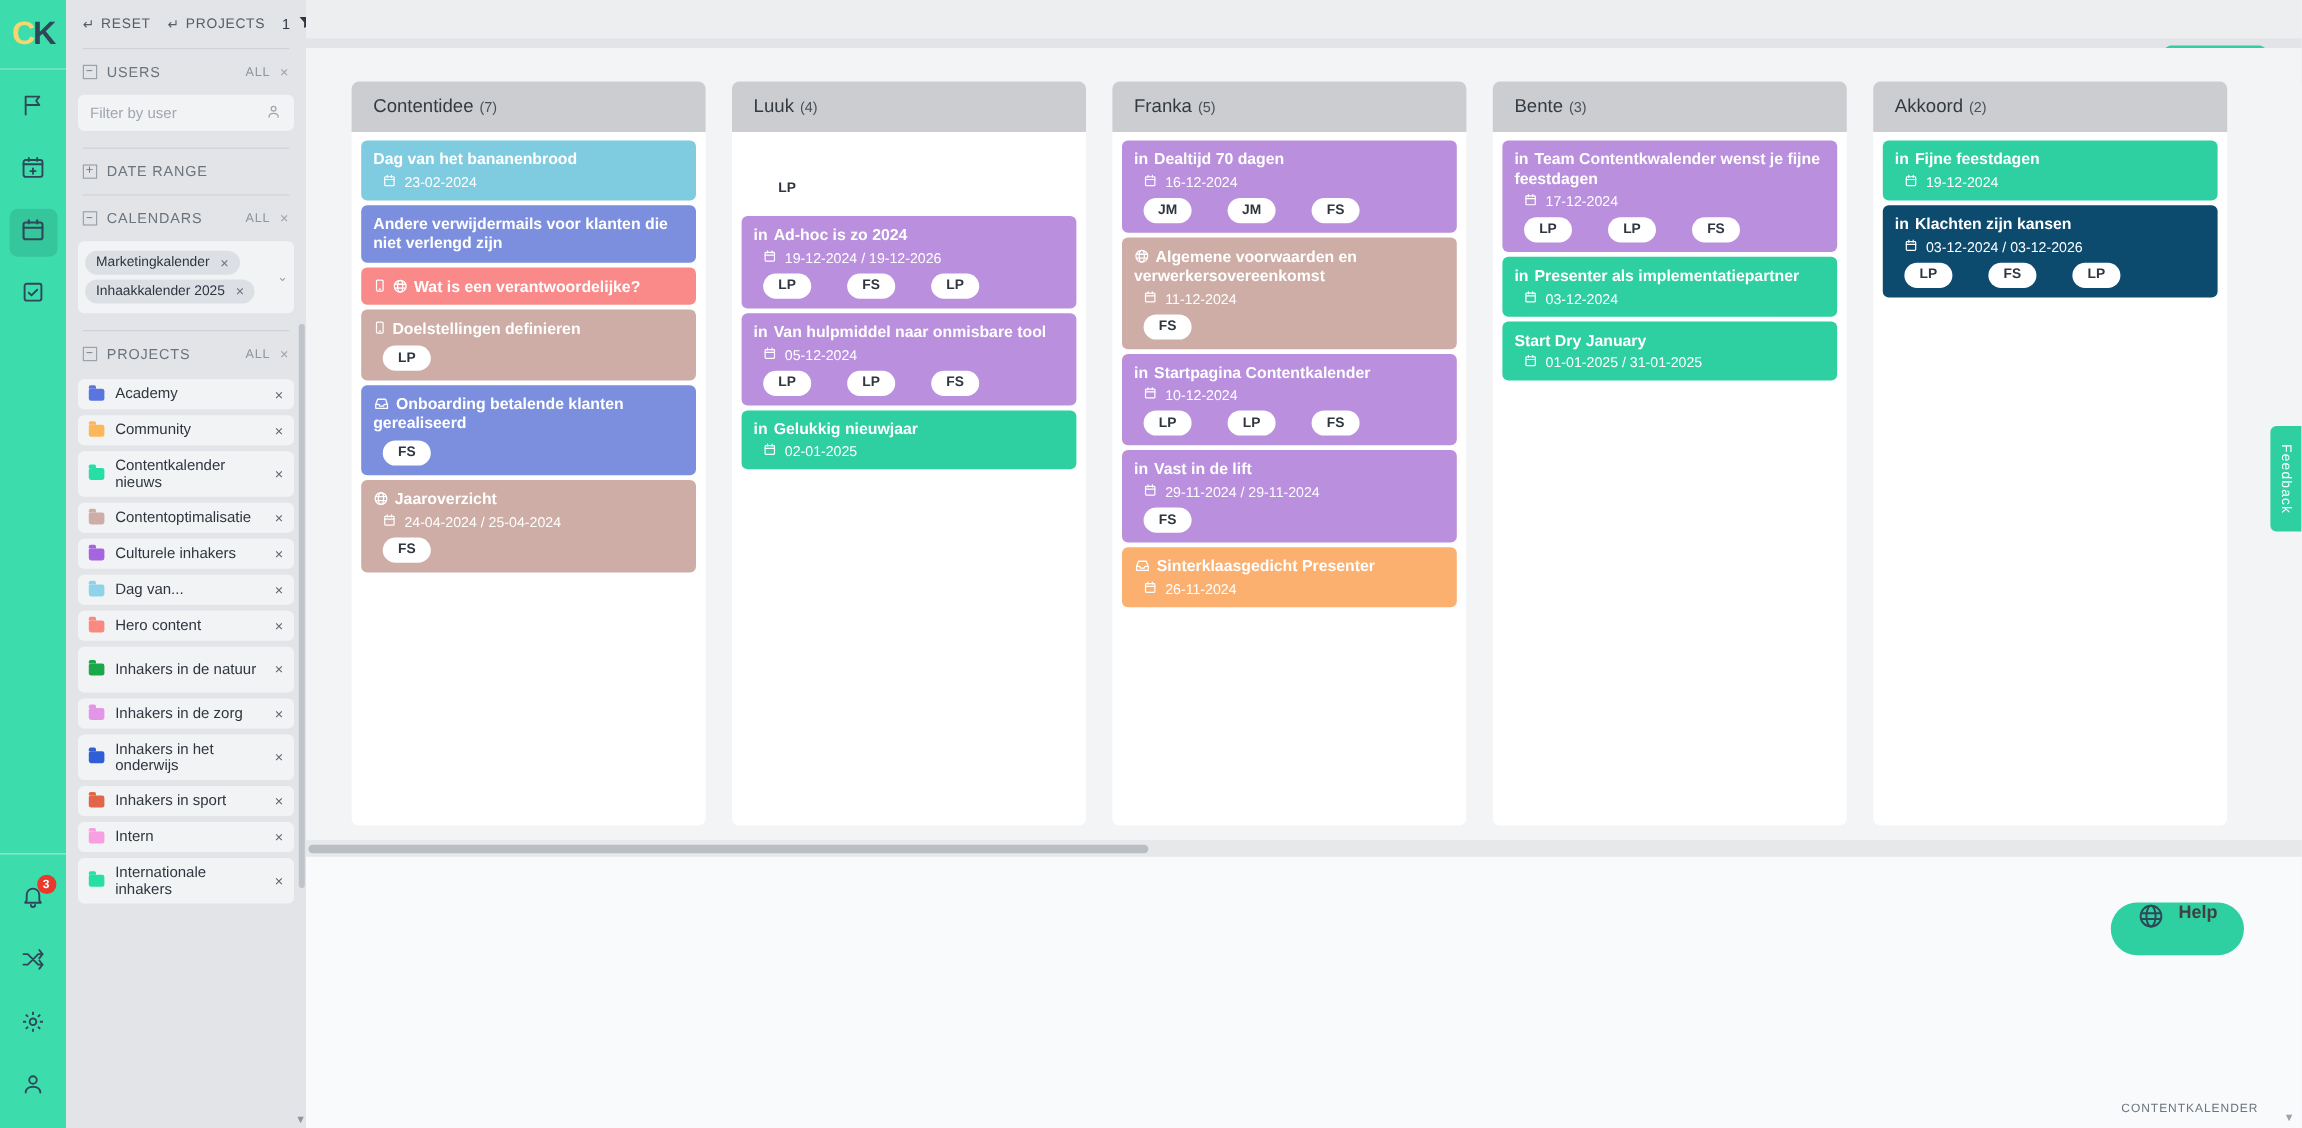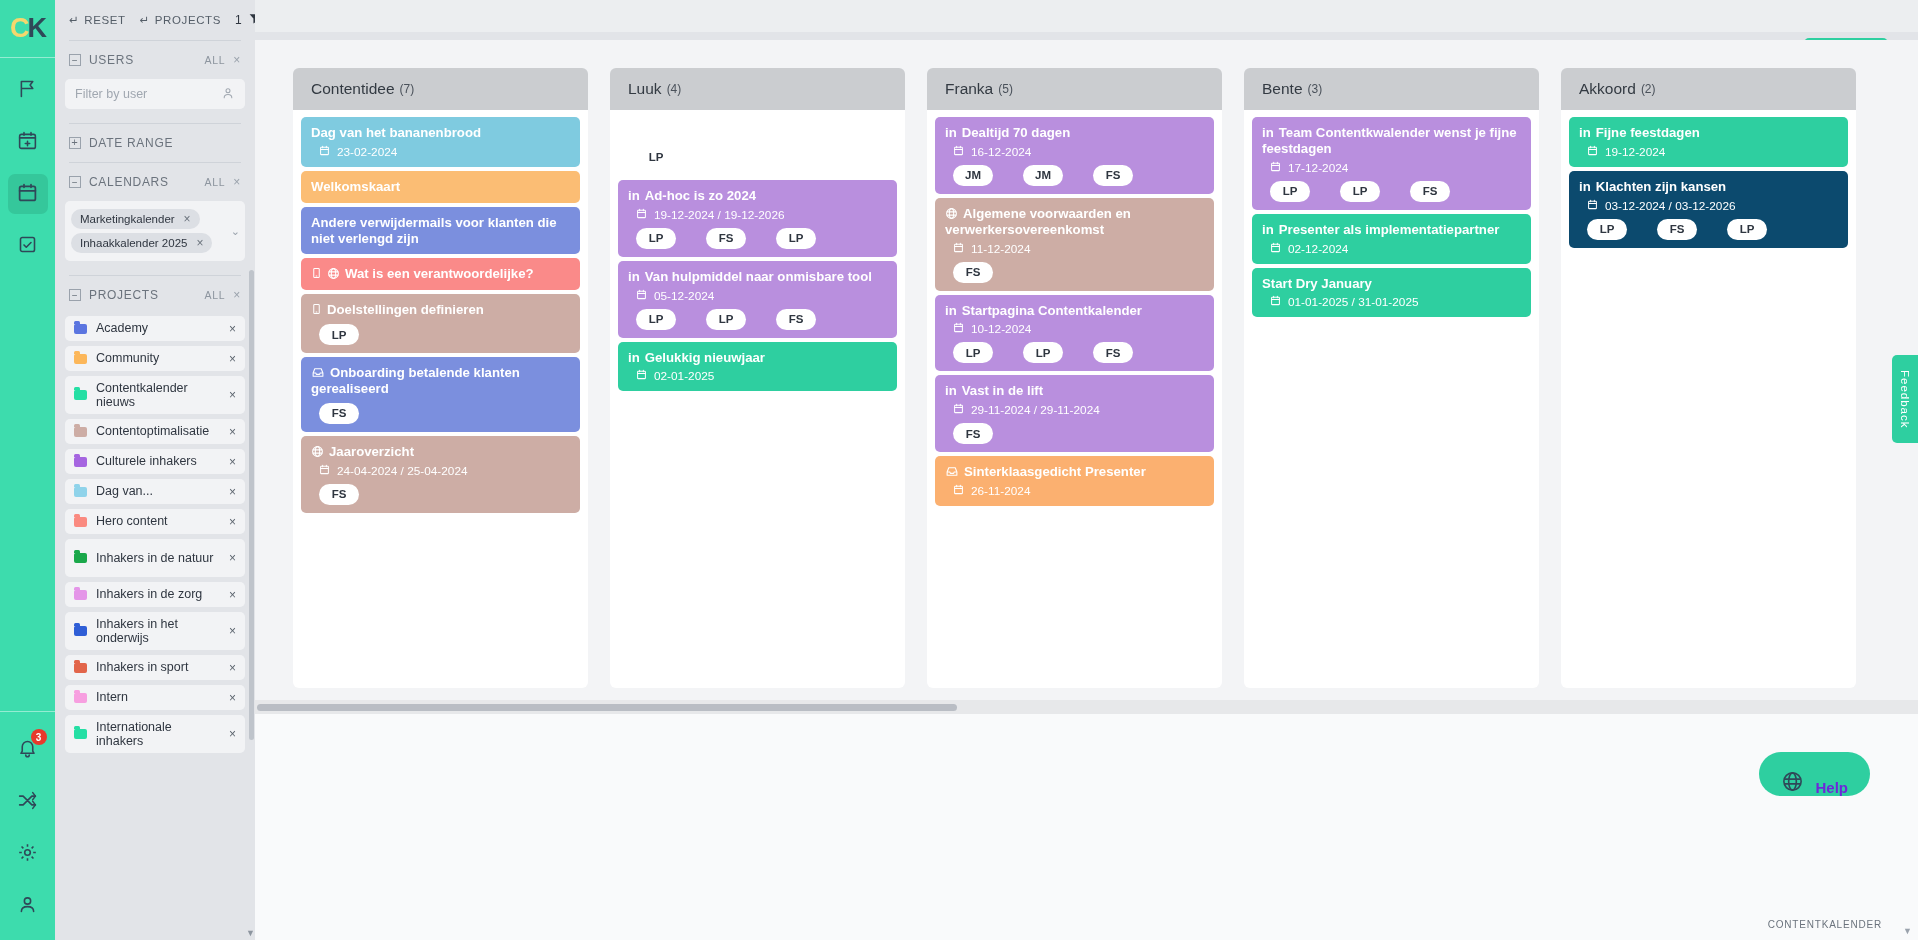--- a/index.html
+++ b/index.html
@@ -156,23 +156,23 @@
   #hscroll-thumb {
     position: absolute; left: 2px; top: 4px; width: 700px; height: 7px;
     background: #b9bdc4; border-radius: 4px; cursor: pointer;
   }
   
   #bottom {
     position: absolute; left: 255px; top: 714px; width: 1663px; height: 226px;
     background: #f9fafb;
   }
   #helpbtn {
-    position: absolute; right: 48px; top: 38px; background: #2ecfa0; color: #6d28d9;
+    position: absolute; right: 48px; top: 38px; background: #2ecfa0; color: #404040;
     border-radius: 22px; height: 44px; padding: 0 22px; display: flex;
-    align-items: flex-end; gap: 11px; font-size: 15px; font-weight: bold; cursor: pointer;
+    align-items: flex-start; gap: 11px; font-size: 15px; font-weight: bold; cursor: pointer;
   }
   #footer-label {
     position: absolute; right: 36px; bottom: 10px; font-size: 10px;
     letter-spacing: .8px; color: #6b737d;
   }
   #bottom-arrow { position: absolute; right: 6px; bottom: 4px; font-size: 9px; color: #9aa2ac; }
 </style>
 </head>
 <body>
 
@@ -465,23 +465,20 @@
         <div class="col-body">
           <div class="card" style="background:#7fcbe0">
             <div class="ttl"><span>Dag van het bananenbrood</span></div>
             <div class="date">
               <span><svg width="11" height="11" viewBox="0 0 24 24" fill="none" stroke="#fff" stroke-width="2.2" stroke-linecap="round">
                   <rect x="3.5" y="5" width="17" height="16" rx="1.5"></rect>
                   <path d="M3.5 10h17M8 2.5v3.5M16 2.5v3.5"></path>
                 </svg></span>
               <span>23-02-2024</span>
             </div>
-          </div>
-          <div class="card" style="background:#fbbd74">
-            <div class="ttl"><span>Welkomskaart</span></div>
           </div>
           <div class="card" style="background:#7b8fde">
             <div class="ttl"><span>Andere verwijdermails voor klanten die niet verlengd zijn</span></div>
           </div>
           <div class="card" style="background:#fa8a89">
             <div class="ttl"><span class="ico"><svg width="11" height="14" viewBox="0 0 24 24" fill="none" stroke="#fff" stroke-width="2.2" stroke-linecap="round">
                   <rect x="6" y="2" width="12" height="20" rx="2"></rect>
                   <path d="M11 18.5h2"></path>
                 </svg></span><span class="ico"><svg width="13" height="13" viewBox="0 0 24 24" fill="none" stroke="#fff" stroke-width="2">
                   <circle cx="12" cy="12" r="9"></circle>
@@ -682,21 +679,21 @@
               <span class="av">FS</span>
             </div>
           </div>
           <div class="card" style="background:#2ecfa0">
             <div class="ttl"><span class="ico">in</span><span>Presenter als implementatiepartner</span></div>
             <div class="date">
               <span><svg width="11" height="11" viewBox="0 0 24 24" fill="none" stroke="#fff" stroke-width="2.2" stroke-linecap="round">
                   <rect x="3.5" y="5" width="17" height="16" rx="1.5"></rect>
                   <path d="M3.5 10h17M8 2.5v3.5M16 2.5v3.5"></path>
                 </svg></span>
-              <span>02-12-2024</span>
+              <span>03-12-2024</span>
             </div>
           </div>
           <div class="card" style="background:#2ecfa0">
             <div class="ttl"><span>Start Dry January</span></div>
             <div class="date">
               <span><svg width="11" height="11" viewBox="0 0 24 24" fill="none" stroke="#fff" stroke-width="2.2" stroke-linecap="round">
                   <rect x="3.5" y="5" width="17" height="16" rx="1.5"></rect>
                   <path d="M3.5 10h17M8 2.5v3.5M16 2.5v3.5"></path>
                 </svg></span>
               <span>01-01-2025 / 31-01-2025</span>

